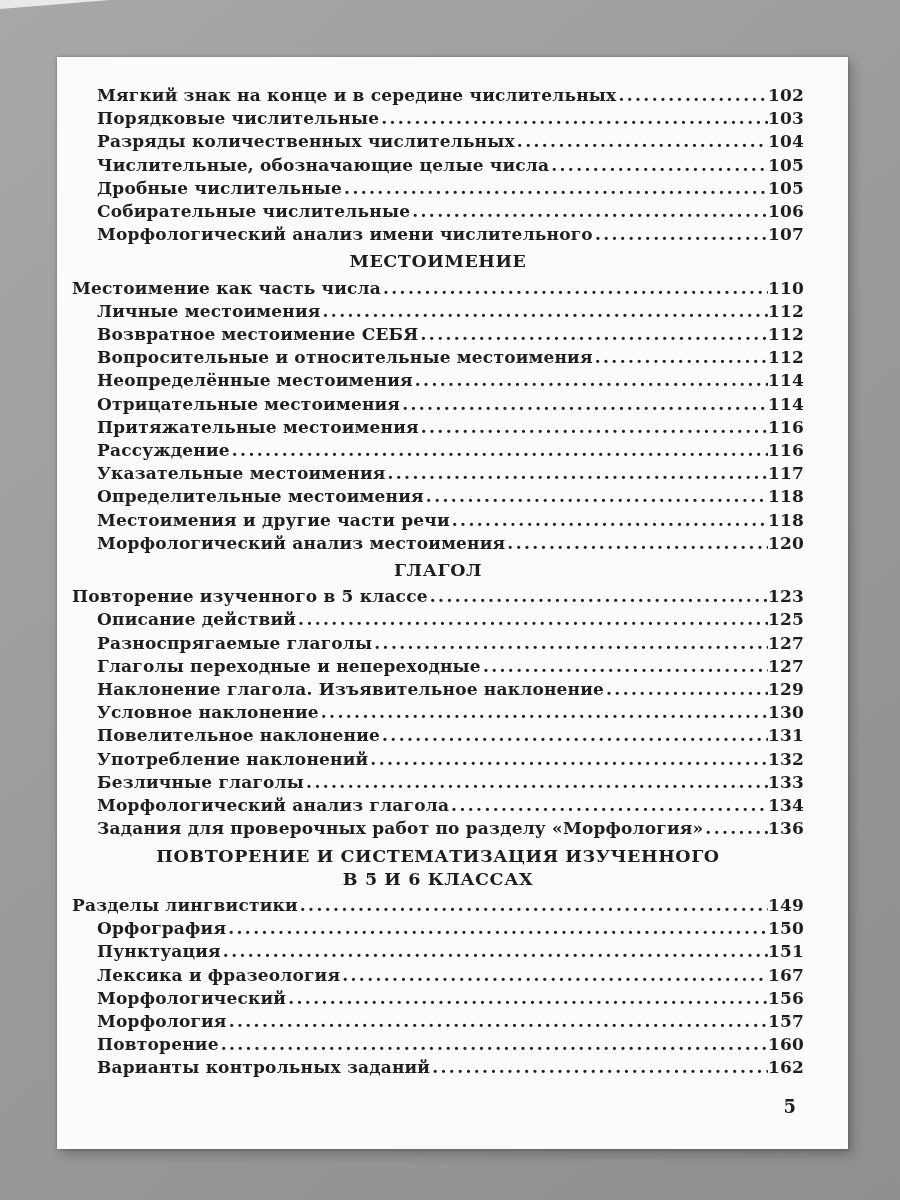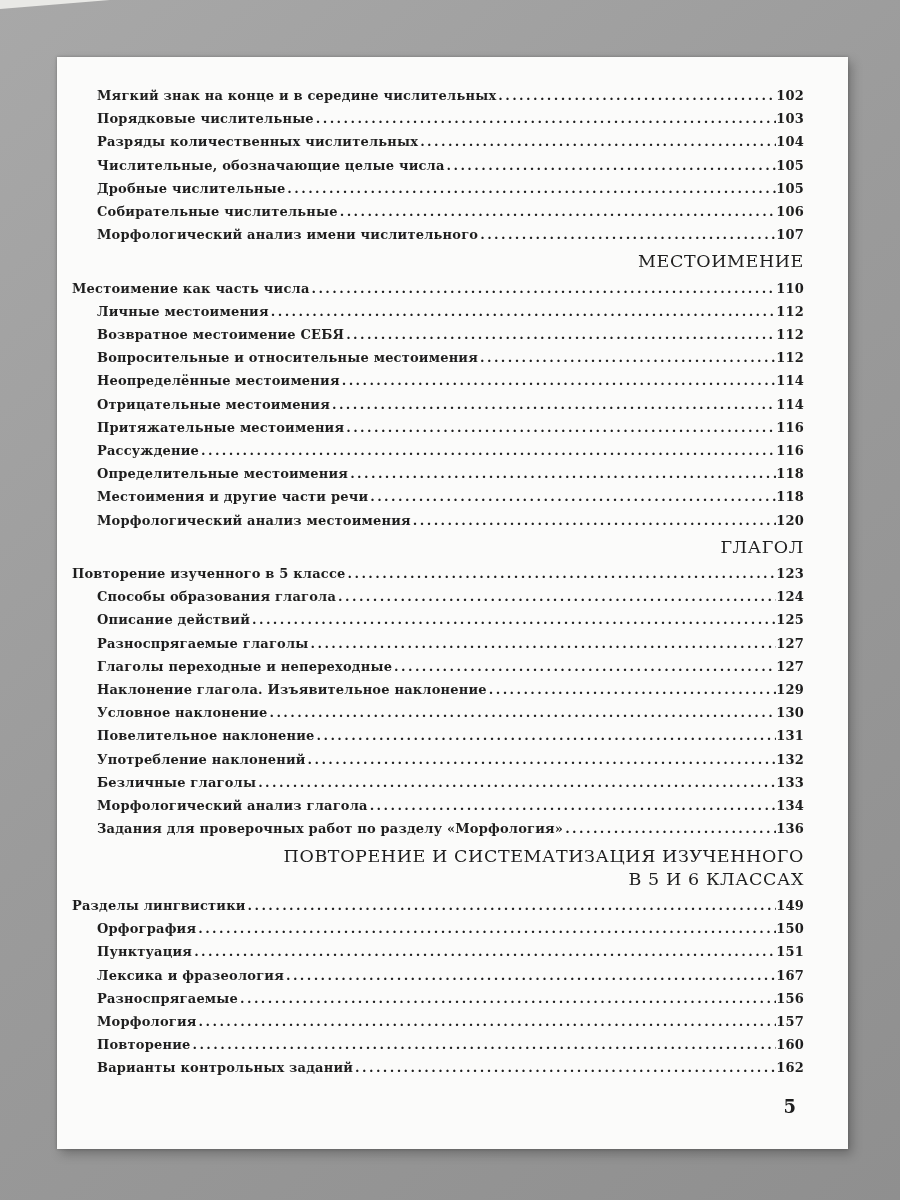--- a/index.html
+++ b/index.html
@@ -36,21 +36,21 @@
     box-sizing: border-box;
     color: #1e1e1e;
   }
   .content {
     padding: 27px 44px 0 15px;
   }
   .toc-row {
     display: flex;
     align-items: center;
     font-weight: bold;
-    font-size: 13px;
+    font-size: 17px;
     line-height: 23.2px;
     letter-spacing: 0.2px;
     white-space: nowrap;
   }
   .indent-0 { margin-left: 0; }
   .indent-1 { margin-left: 25px; }
   .toc-title { flex: 0 0 auto; }
   .dots {
     flex: 1 1 auto;
     overflow: hidden;
@@ -61,22 +61,22 @@
   .dots::after {
     content: "......................................................................................................................................................";
     letter-spacing: 2.4px;
     font-weight: bold;
   }
   .toc-page {
     flex: 0 0 auto;
     text-align: right;
   }
   .toc-heading {
-    text-align: right;
-    font-weight: normal;
+    text-align: center;
+    font-weight: bold;
     font-size: 17.5px;
     line-height: 23.2px;
     letter-spacing: 0.6px;
   }
   .heading-first { margin-top: 4px; }
   .heading-last { margin-bottom: 3px; }
   .page-num {
     position: absolute;
     right: 52px;
     bottom: 32px;
@@ -161,44 +161,44 @@
           <span class="toc-title">Притяжательные местоимения</span>
           <span class="dots"></span>
           <span class="toc-page">116</span>
         </div>
         <div class="toc-row indent-1">
           <span class="toc-title">Рассуждение</span>
           <span class="dots"></span>
           <span class="toc-page">116</span>
         </div>
         <div class="toc-row indent-1">
+          <span class="toc-title">Указательные местоимения</span>
+          <span class="dots"></span>
+          <span class="toc-page">117</span>
+        </div>
+        <div class="toc-row indent-1">
           <span class="toc-title">Определительные местоимения</span>
           <span class="dots"></span>
           <span class="toc-page">118</span>
         </div>
         <div class="toc-row indent-1">
           <span class="toc-title">Местоимения и другие части речи</span>
           <span class="dots"></span>
           <span class="toc-page">118</span>
         </div>
         <div class="toc-row indent-1">
           <span class="toc-title">Морфологический анализ местоимения</span>
           <span class="dots"></span>
           <span class="toc-page">120</span>
         </div>
         <div class="toc-heading heading-first heading-last">ГЛАГОЛ</div>
         <div class="toc-row indent-0">
           <span class="toc-title">Повторение изученного в 5 классе</span>
           <span class="dots"></span>
           <span class="toc-page">123</span>
-        </div>
-        <div class="toc-row indent-1">
-          <span class="toc-title">Способы образования глагола</span>
-          <span class="dots"></span>
-          <span class="toc-page">124</span>
         </div>
         <div class="toc-row indent-1">
           <span class="toc-title">Описание действий</span>
           <span class="dots"></span>
           <span class="toc-page">125</span>
         </div>
         <div class="toc-row indent-1">
           <span class="toc-title">Разноспрягаемые глаголы</span>
           <span class="dots"></span>
           <span class="toc-page">127</span>
@@ -259,21 +259,21 @@
           <span class="toc-title">Пунктуация</span>
           <span class="dots"></span>
           <span class="toc-page">151</span>
         </div>
         <div class="toc-row indent-1">
           <span class="toc-title">Лексика и фразеология</span>
           <span class="dots"></span>
           <span class="toc-page">167</span>
         </div>
         <div class="toc-row indent-1">
-          <span class="toc-title">Разноспрягаемые</span>
+          <span class="toc-title">Морфологический</span>
           <span class="dots"></span>
           <span class="toc-page">156</span>
         </div>
         <div class="toc-row indent-1">
           <span class="toc-title">Морфология</span>
           <span class="dots"></span>
           <span class="toc-page">157</span>
         </div>
         <div class="toc-row indent-1">
           <span class="toc-title">Повторение</span>

